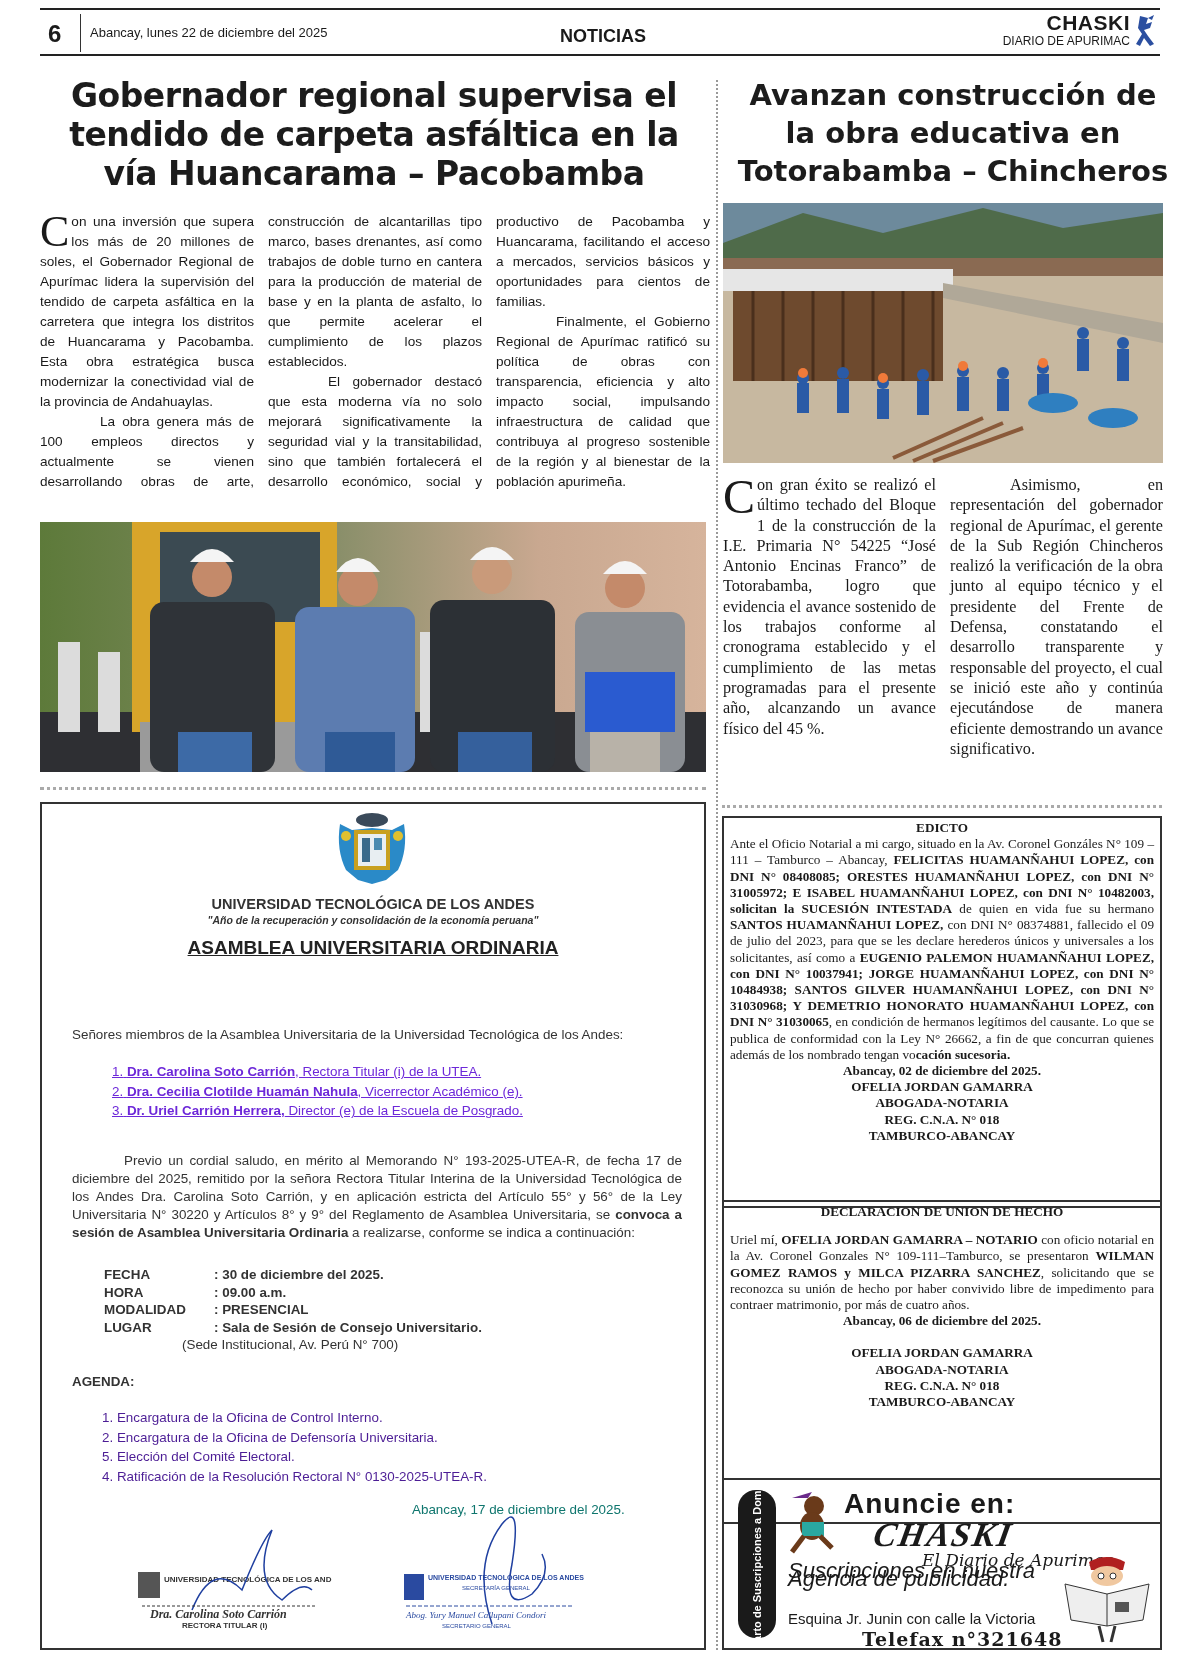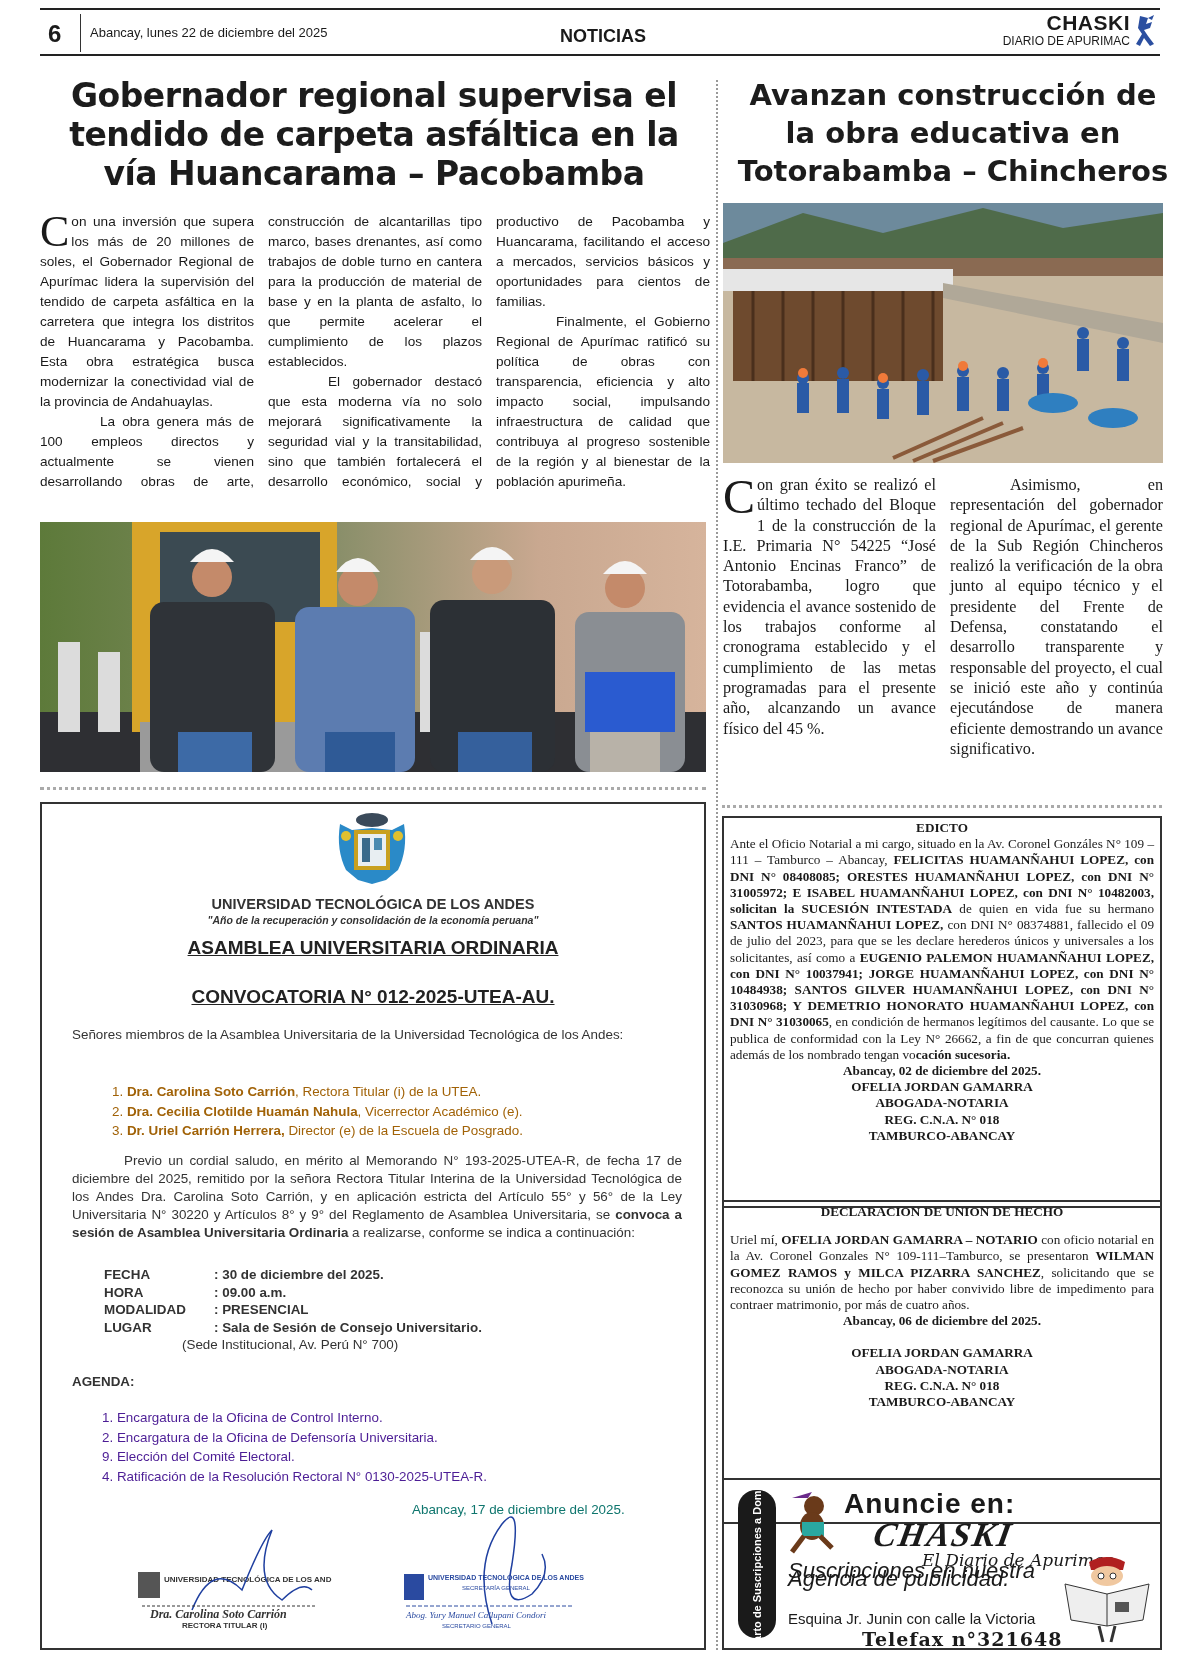--- a/index.html
+++ b/index.html
@@ -45,21 +45,21 @@
 
   
   .utea { position: absolute; left: 40px; top: 802px; width: 666px; height: 848px; border: 2px solid #333; background: #fff; }
   .crest { position: absolute; left: 290px; top: 6px; width: 80px; height: 76px; }
   .u-name { position: absolute; left: 0; top: 92px; width: 100%; text-align: center; font: bold 14.5px "Liberation Sans", sans-serif; color: #333; }
   .u-motto { position: absolute; left: 0; top: 110px; width: 100%; text-align: center; font: bold italic 10.5px "Liberation Sans", sans-serif; color: #333; }
   .u-h1 { position: absolute; left: 0; top: 133px; width: 100%; text-align: center; font: bold 19px "Liberation Sans", sans-serif; text-decoration: underline; color: #222; }
   .u-h2 { position: absolute; left: 0; top: 182px; width: 100%; text-align: center; font: bold 19px "Liberation Sans", sans-serif; text-decoration: underline; color: #222; }
   .u-text { position: absolute; left: 30px; width: 610px; font: 13.4px/18px "Liberation Sans", sans-serif; color: #333; }
   .u-greet { top: 222px; }
-  .u-list { position: absolute; left: 70px; top: 278px; width: 560px; font: 13.4px/19.5px "Liberation Sans", sans-serif; color: #a16207; list-style: none; }
+  .u-list { position: absolute; left: 70px; top: 258px; width: 560px; font: 13.4px/19.5px "Liberation Sans", sans-serif; color: #6d28d9; list-style: none; text-decoration: underline; }
   .u-list b { font-weight: bold; }
   .u-para { top: 348px; text-align: justify; text-indent: 52px; }
   .u-details { position: absolute; left: 30px; top: 462px; font: bold 13.4px/17.5px "Liberation Sans", sans-serif; color: #333; }
   .u-details .row { display: flex; padding-left: 32px; }
   .u-details .lbl { width: 110px; }
   .u-details .sub { font-weight: normal; padding-left: 110px; }
   .u-agenda-t { position: absolute; left: 30px; top: 570px; font: bold 13.4px "Liberation Sans", sans-serif; color: #333; }
   .u-agenda { position: absolute; left: 60px; top: 604px; width: 560px; list-style: none; font: 13.4px/19.5px "Liberation Sans", sans-serif; color: #4c1d95; }
   .u-place { position: absolute; left: 370px; top: 698px; font: 13.4px "Liberation Sans", sans-serif; color: #0f766e; }
   .sig1 { position: absolute; left: 90px; top: 716px; width: 200px; height: 110px; }
@@ -226,21 +226,20 @@
     <rect x="22" y="20" width="36" height="40" fill="#c8a020"></rect>
     <rect x="26" y="24" width="28" height="32" fill="#e8eef2"></rect>
     <rect x="30" y="28" width="8" height="24" fill="#3a6a8a"></rect>
     <rect x="42" y="28" width="8" height="12" fill="#4a8ab0"></rect>
     <circle cx="14" cy="26" r="5" fill="#e0c030"></circle>
       <circle cx="66" cy="26" r="5" fill="#e0c030"></circle>
   </svg>
   <div class="u-name">UNIVERSIDAD TECNOLÓGICA DE LOS ANDES</div>
   <div class="u-motto">"Año de la recuperación y consolidación de la economía peruana"</div>
   <div class="u-h1">ASAMBLEA UNIVERSITARIA ORDINARIA</div>
-  <div class="u-h2">CONVOCATORIA N° 012-2025-UTEA-AU.</div>
   <div class="u-text u-greet">Señores miembros de la Asamblea Universitaria de la Universidad Tecnológica de los Andes:</div>
   <ul class="u-list">
     <li><span>1.</span> <b>Dra. Carolina Soto Carrión</b><span>, Rectora Titular (i)  de la UTEA.</span></li>
     <li><span>2.</span> <b>Dra. Cecilia Clotilde Huamán Nahula</b><span>, Vicerrector Académico (e).</span></li>
     <li><span>3.</span> <b>Dr. Uriel Carrión Herrera,</b><span> Director (e) de la Escuela de Posgrado.</span></li>
   </ul>
   <div class="u-text u-para"><span>Previo un cordial saludo, en mérito al Memorando N° 193-2025-UTEA-R, de fecha 17 de diciembre del 2025, remitido por la señora Rectora Titular Interina de la Universidad Tecnológica de los Andes Dra. Carolina Soto Carrión, y en aplicación estricta del Artículo 55° y 56° de la Ley Universitaria N° 30220 y Artículos 8° y 9° del Reglamento de Asamblea Universitaria, se </span><b>convoca a sesión de Asamblea Universitaria Ordinaria</b><span> a realizarse, conforme se indica a continuación:</span></div>
   <div class="u-details">
     <div class="row">
         <span class="lbl">FECHA</span>
@@ -257,21 +256,21 @@
     <div class="row">
         <span class="lbl">LUGAR</span>
         <span>: Sala de Sesión de Consejo Universitario.</span>
       </div>
     <div class="sub">(Sede Institucional, Av. Perú N° 700)</div>
   </div>
   <div class="u-agenda-t">AGENDA:</div>
   <ul class="u-agenda">
     <li>1. Encargatura de la Oficina de Control Interno.</li>
     <li>2. Encargatura de la Oficina de Defensoría Universitaria.</li>
-    <li>9. Elección del Comité Electoral.</li>
+    <li>5. Elección del Comité Electoral.</li>
     <li>4. Ratificación de la Resolución Rectoral N° 0130-2025-UTEA-R.</li>
   </ul>
   <div class="u-place">Abancay, 17 de diciembre del 2025.</div>
   <div class="sig1">
     <svg width="200" height="110" viewBox="0 0 200 110">
       <rect x="6" y="52" width="22" height="26" fill="#555"></rect>
       <text x="32" y="62" font-family="Liberation Sans, sans-serif" font-size="8" font-weight="bold" fill="#333">UNIVERSIDAD TECNOLÓGICA DE LOS ANDES</text>
       <path d="M60 90 Q80 40 110 70 Q130 20 140 10 Q120 60 150 80 Q170 60 180 70" stroke="#2040a0" stroke-width="1.5" fill="none"></path>
       <line x1="10" y1="86" x2="185" y2="86" stroke="#333" stroke-dasharray="3 2"></line>
       <text x="18" y="98" font-family="Liberation Serif, serif" font-style="italic" font-weight="bold" font-size="12" fill="#333">Dra. Carolina Soto Carrión</text>

